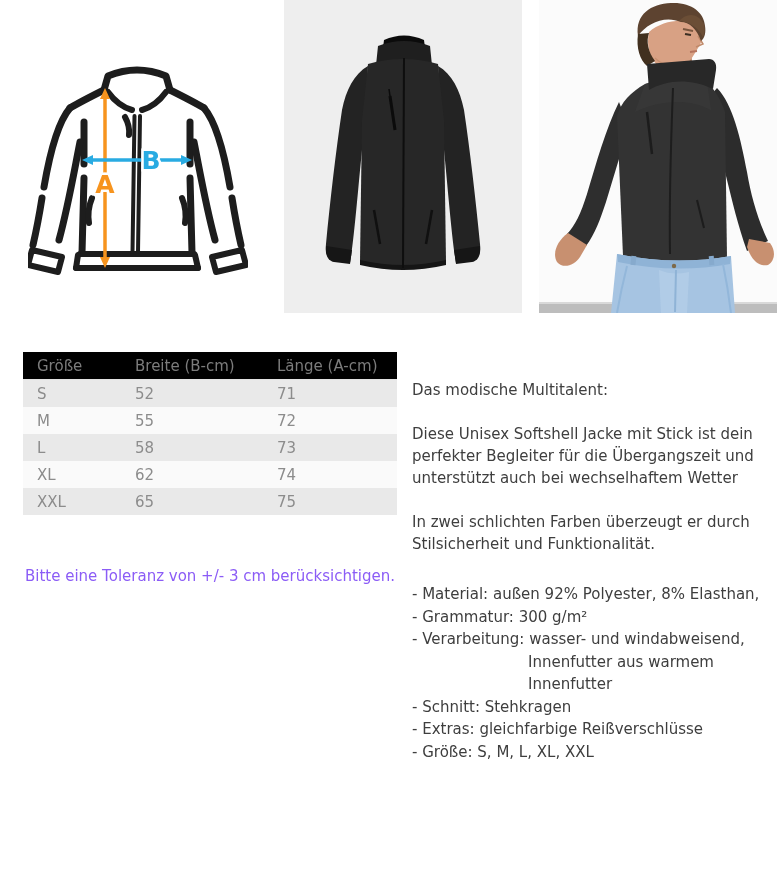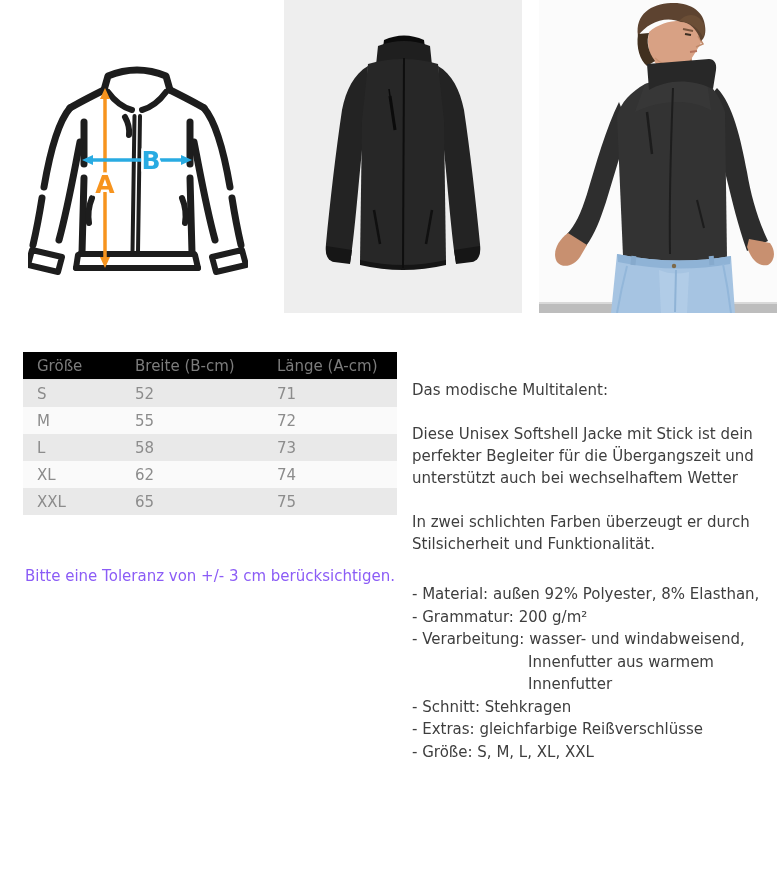--- a/index.html
+++ b/index.html
@@ -228,21 +228,21 @@
       <div class="line">Diese Unisex Softshell Jacke mit Stick ist dein</div>
       <div class="line">perfekter Begleiter für die Übergangszeit und</div>
       <div class="line">unterstützt auch bei wechselhaftem Wetter</div>
     </div>
     <div class="block gap-lg">
       <div class="line">In zwei schlichten Farben überzeugt er durch</div>
       <div class="line">Stilsicherheit und Funktionalität.</div>
     </div>
     <div class="block">
       <div class="spec-line">- Material: außen 92% Polyester, 8% Elasthan,</div>
-      <div class="spec-line">- Grammatur: 200 g/m²</div>
+      <div class="spec-line">- Grammatur: 300 g/m²</div>
       <div class="spec-line">- Verarbeitung: wasser- und windabweisend,</div>
       <div class="spec-line spec-indent-2">Innenfutter aus warmem</div>
       <div class="spec-line spec-indent-2">Innenfutter</div>
       <div class="spec-line">- Schnitt: Stehkragen</div>
       <div class="spec-line">- Extras: gleichfarbige Reißverschlüsse</div>
       <div class="spec-line">- Größe: S, M, L, XL, XXL</div>
     </div>
   </div>
 
 </div>

